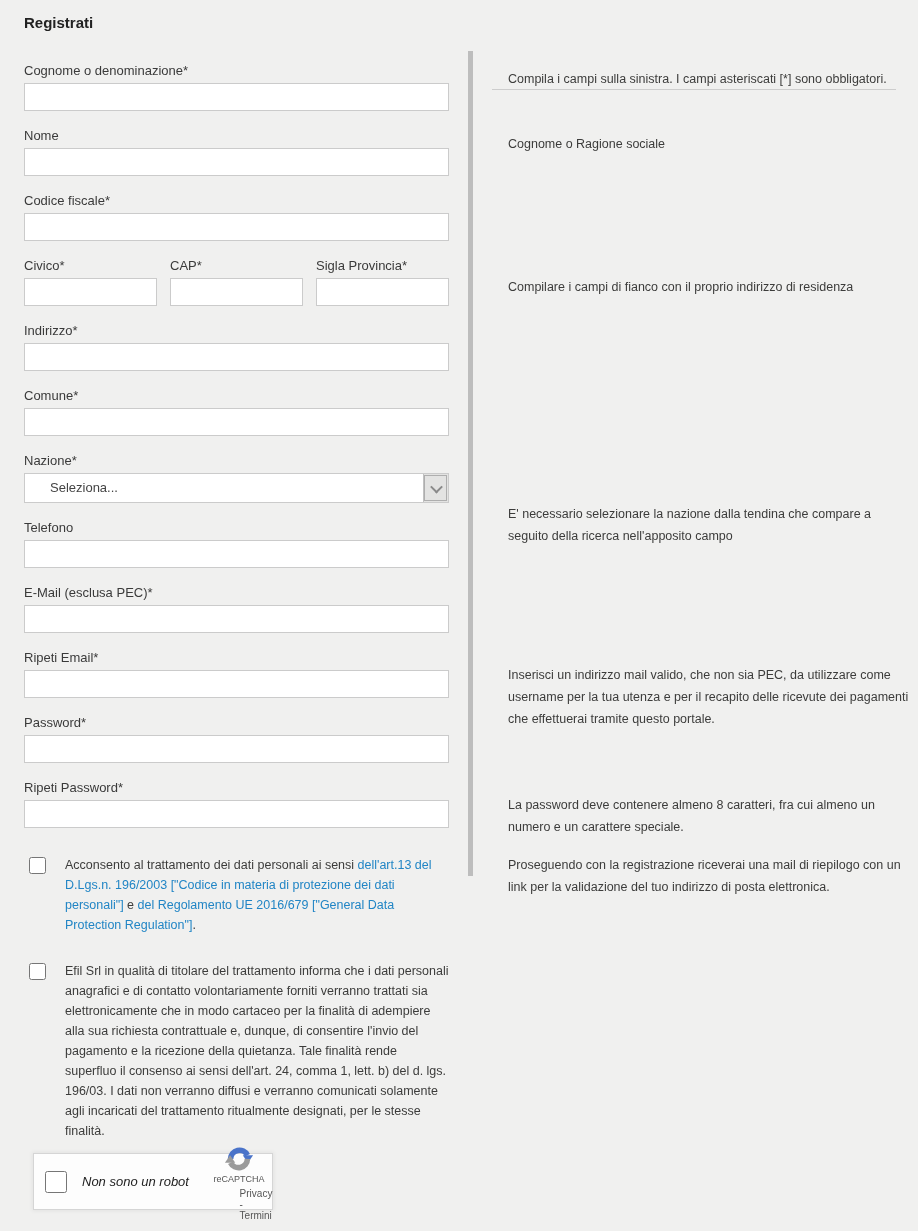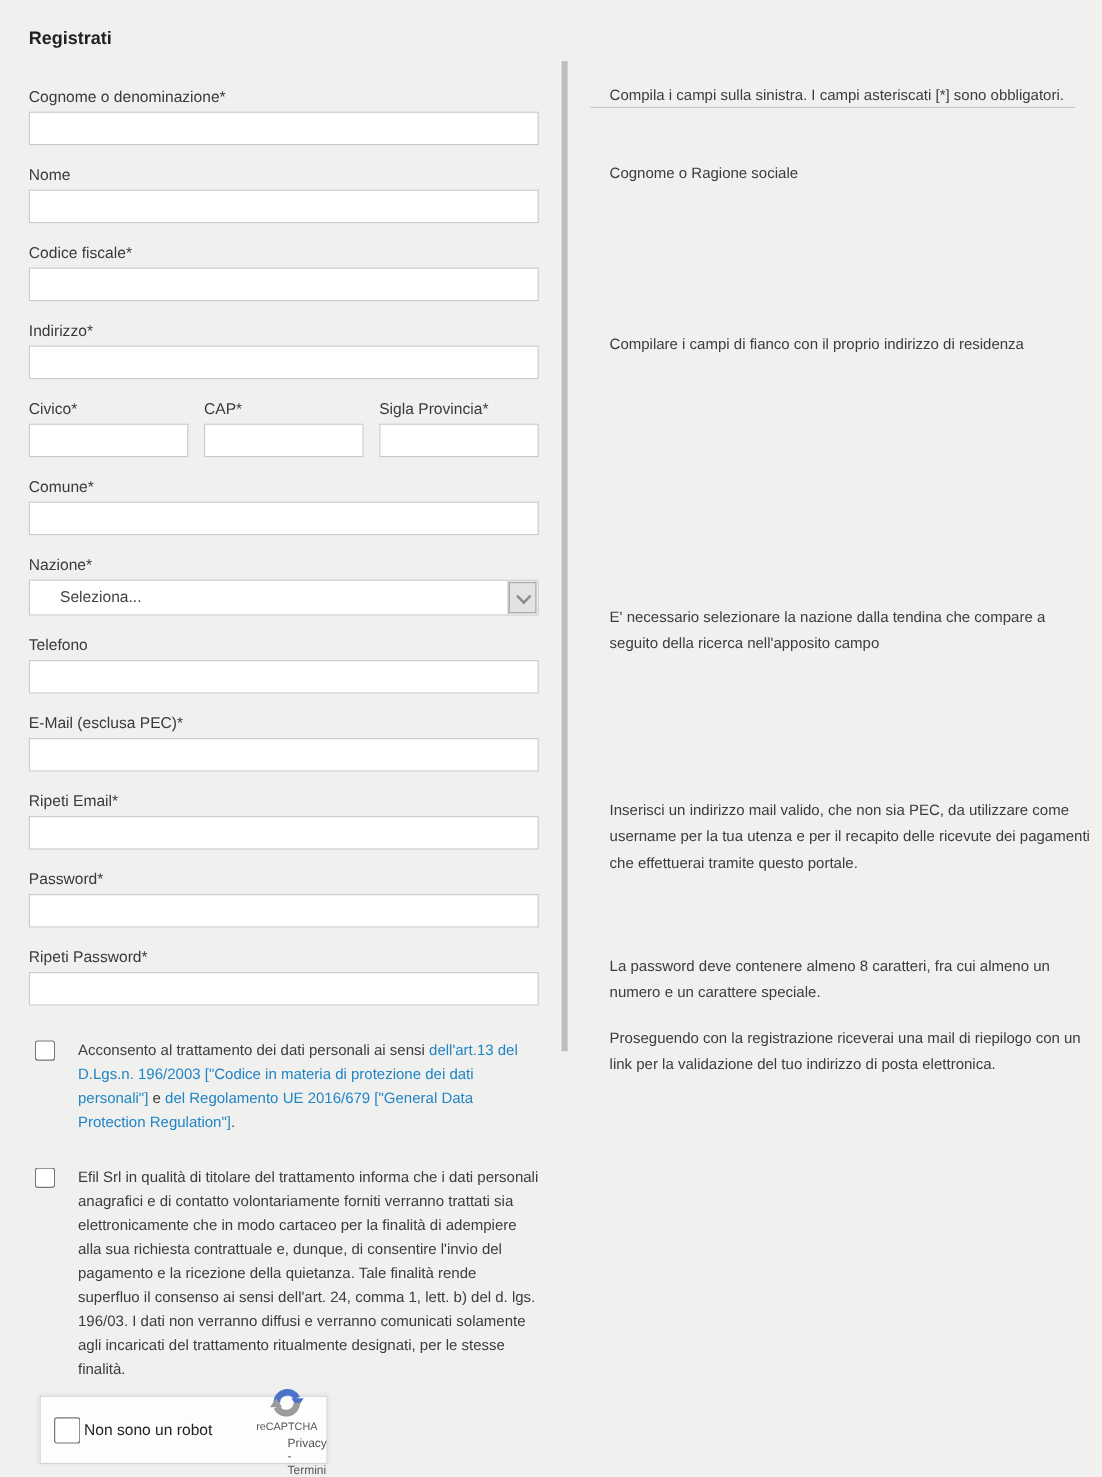--- a/index.html
+++ b/index.html
@@ -6,21 +6,21 @@
   body {
     width: 918px; height: 1231px;
     background: #f0f0ef;
     font-family: "Liberation Sans", sans-serif;
     color: #3c3c3b;
     position: relative;
   }
   .page { position: relative; width: 918px; height: 1231px; }
 
   
-  .left-col { position: absolute; left: 24px; top: 15px; width: 425px; }
+  .left-col { position: absolute; left: 24px; top: 5px; width: 425px; }
   .page-title {
     margin: 9px 0 0 0;
     font-size: 15px; line-height: 18px;
     font-weight: bold; color: #222;
   }
   .first-group { margin-top: 30px; }
   .group { margin-bottom: 16px; }
   .group label {
     display: block;
     font-size: 13px; line-height: 17px;
@@ -93,22 +93,23 @@
     box-shadow: 0 0 4px 1px rgba(0,0,0,0.06);
     display: flex; align-items: center;
     box-sizing: border-box;
   }
   .captcha-check {
     width: 22px; height: 22px;
     margin-left: 11px; flex: none;
   }
   .captcha-label {
     font-size: 13px; color: #222;
-    margin-left: 0;
+    margin-left: 12px;
     flex: 1;
+    font-style: italic;
   }
   .captcha-brand {
     width: 58px; flex: none;
     display: flex; flex-direction: column; align-items: center;
     margin-right: 4px;
   }
   .captcha-brand-name { font-size: 9px; color: #555; margin-top: 1px; }
   .captcha-brand-links { font-size: 10px; color: #555; margin-top: 4px; cursor: pointer; padding-left: 34px; }
 
   
@@ -158,38 +159,38 @@
     <div class="group">
       <label>Nome</label>
       <input class="text-input" type="text" style="">
     </div>
 
     <div class="group">
       <label>Codice fiscale*</label>
       <input class="text-input" type="text" style="">
     </div>
 
-    <div class="group">
-      <label>Indirizzo*</label>
-      <input class="text-input" type="text" style="">
-    </div>
-
     <div class="group row3">
       <div class="cell">
         <label>Civico*</label>
         <input class="text-input" type="text" style="">
       </div>
       <div class="cell">
         <label>CAP*</label>
         <input class="text-input" type="text" style="">
       </div>
       <div class="cell">
         <label>Sigla Provincia*</label>
         <input class="text-input" type="text" style="">
       </div>
+    </div>
+
+    <div class="group">
+      <label>Indirizzo*</label>
+      <input class="text-input" type="text" style="">
     </div>
 
     <div class="group">
       <label>Comune*</label>
       <input class="text-input" type="text" style="">
     </div>
 
     <div class="group">
       <label>Nazione*</label>
       <div class="select-box">

